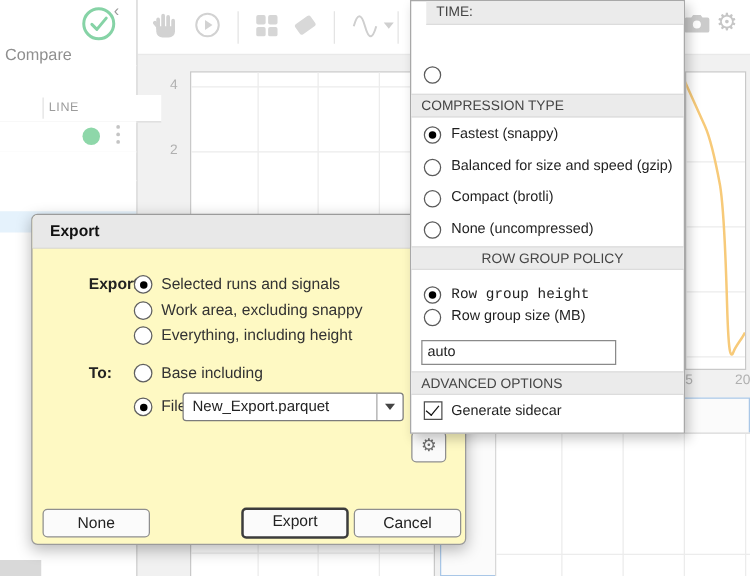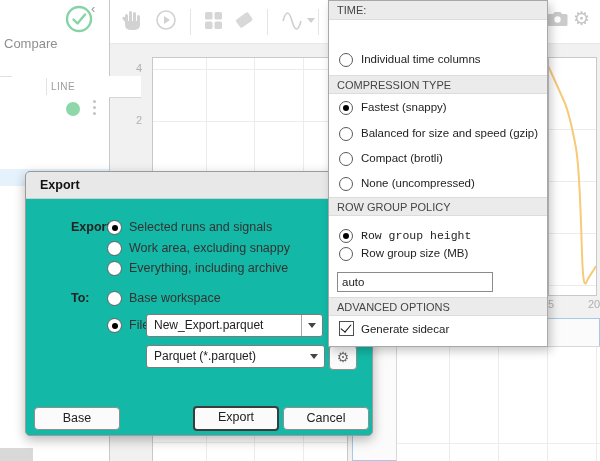--- a/index.html
+++ b/index.html
@@ -6,21 +6,21 @@
   #screen{position:relative;width:600px;height:461px;background:#f0f0f0;overflow:hidden;
           font-family:"Liberation Sans","DejaVu Sans",sans-serif;-webkit-font-smoothing:antialiased;}
   .abs{position:absolute;}
 
   
   .sidebar{left:0;top:0;width:109px;height:461px;background:#fff;border-right:1px solid #c9c9c9;}
   .sb-header{left:0;top:0;width:109px;height:52px;border-bottom:1px solid #e8e8e8;background:#fff;}
   .compare-label{left:4px;top:36px;font-size:13px;color:#8f8f8f;}
   .collapse-chevron{left:91px;top:1px;font-size:13px;color:#9a9a9a;cursor:pointer;}
   .sb-blank{left:0;top:52px;width:109px;height:24px;border-bottom:1px solid #e0e0e0;background:#fff;}
-  .sb-colhead{left:12px;top:76px;width:109px;height:21px;border-bottom:1px solid #d6d6d6;background:#fff;padding-left:20px;}
+  .sb-colhead{left:0;top:76px;width:109px;height:21px;border-bottom:1px solid #d6d6d6;background:#fff;padding-left:20px;}
   .sb-colhead .divider{position:absolute;left:34px;top:2px;bottom:2px;width:1px;background:#e2e2e2;}
   .line-header{position:absolute;left:39px;top:5px;font-size:10px;color:#9c9c9c;letter-spacing:.5px;}
   .sb-row{left:0;width:109px;height:24px;border-bottom:1px solid #ededed;background:#fff;}
   .green-dot{position:absolute;left:66px;top:5px;width:14px;height:14px;border-radius:50%;background:#8ed7a9;}
   .kebab{position:absolute;left:93px;top:3px;width:3px;height:3px;border-radius:50%;background:#c4c4c4;
          box-shadow:0 6px 0 #c4c4c4,0 12px 0 #c4c4c4;}
   .sb-selected{left:0;top:169px;width:109px;height:17px;background:#e5f2fc;}
   .sb-bottom-block{left:0;top:448px;width:33px;height:13px;background:#d9d9d9;}
 
   
@@ -32,21 +32,21 @@
 
   
   .plot-container{background:#f1f1f1;}
   .plot-box{position:absolute;background:#fff;border:1px solid #c9c9c9;}
   .gl-h{position:absolute;left:0;right:0;height:1px;background:#ececec;}
   .gl-v{position:absolute;top:0;bottom:0;width:1px;background:#ececec;}
   .tick{position:absolute;font-size:11px;color:#b0b0b0;}
   .sel-container{background:#fbfbfb;border:1px solid #a9c7e7;}
 
   
-  .dialog{left:25px;top:171px;width:346px;height:263px;background:#14b8a6;border:1px solid #9b9b9b;
+  .dialog{left:25px;top:171px;width:346px;height:263px;background:#fef9c3;border:1px solid #9b9b9b;
           border-radius:5px;box-shadow:0 4px 12px rgba(0,0,0,.28);z-index:10;}
   .dlg-title{position:absolute;left:0;top:0;right:0;height:26px;background:#e8e8e8;border-bottom:1px solid #cfcfcf;
              border-radius:4px 4px 0 0;}
   .dlg-title span{position:absolute;left:14px;top:6px;font-size:12.5px;font-weight:bold;color:#111;}
   .dlg-label{position:absolute;left:45px;font-size:12.5px;font-weight:bold;color:#222;}
   .dlg-row{position:absolute;left:81px;height:20px;}
   .radio{position:absolute;left:0;top:2px;width:13px;height:13px;border:1px solid #5f5f5f;border-radius:50%;background:#fff;}
   .radio.sel::after{content:"";position:absolute;left:3.5px;top:3.5px;width:6px;height:6px;border-radius:50%;background:#000;}
   .radio-label{position:absolute;left:22px;top:2px;font-size:12.5px;color:#333;white-space:nowrap;}
   .combo{position:absolute;background:#fff;border:1px solid #7c7c7c;border-radius:3px;font-size:12px;color:#222;}
@@ -213,79 +213,74 @@
     <div class="dlg-row" style="top:46px;">
       <span class="radio sel"></span>
       <span class="radio-label">Selected runs and signals</span>
     </div>
     <div class="dlg-row" style="top:67px;">
       <span class="radio"></span>
       <span class="radio-label">Work area, excluding snappy</span>
     </div>
     <div class="dlg-row" style="top:87px;">
       <span class="radio"></span>
-      <span class="radio-label">Everything, including archive</span>
+      <span class="radio-label">Everything, including height</span>
     </div>
 
     <div class="dlg-label" style="top:119px;">To:</div>
     <div class="dlg-row" style="top:117px;">
       <span class="radio"></span>
-      <span class="radio-label">Base workspace</span>
+      <span class="radio-label">Base including</span>
     </div>
     <div class="dlg-row" style="top:144px;">
       <span class="radio sel"></span>
       <span class="radio-label">File</span>
     </div>
 
     <div class="combo" style="left:120px;top:142px;width:175px;height:21px;">
       <span class="txt">New_Export.parquet</span>
       <span class="arrow-seg">
           <span class="caret"></span>
         </span>
     </div>
 
-    <div class="combo" style="left:120px;top:173px;width:177px;height:21px;">
-      <span class="txt">Parquet (*.parquet)</span>
-      <span class="caret" style="top:8px;"></span>
-    </div>
     <div class="gear-btn">
       <span>⚙</span>
     </div>
 
-    <div class="btn" style="left:8px;top:235px;width:84px;">Base</div>
+    <div class="btn" style="left:8px;top:235px;width:84px;">None</div>
     <div class="btn default" style="left:167px;top:234px;width:82px;">Export</div>
     <div class="btn" style="left:257px;top:235px;width:84px;">Cancel</div>
   </div>
 
   <div class="abs panel">
-    <div class="sec-header" style="top:0;border-top:none;">TIME:</div>
+    <div class="sec-header" style="top:0;border-top:none;margin-left:12px;">TIME:</div>
     <div class="p-row" style="top:48px;">
       <span class="p-radio"></span>
-      <span class="p-label">Individual time columns</span>
     </div>
 
     <div class="sec-header" style="top:74px;">COMPRESSION TYPE</div>
     <div class="p-row" style="top:96px;text-align:right;">
       <span class="p-radio sel"></span>
       <span class="p-label">Fastest (snappy)</span>
     </div>
     <div class="p-row" style="top:122px;">
       <span class="p-radio"></span>
       <span class="p-label">Balanced for size and speed (gzip)</span>
     </div>
     <div class="p-row" style="top:147px;">
       <span class="p-radio"></span>
       <span class="p-label">Compact (brotli)</span>
     </div>
     <div class="p-row" style="top:172px;">
       <span class="p-radio"></span>
       <span class="p-label">None (uncompressed)</span>
     </div>
 
-    <div class="sec-header" style="top:196px;">ROW GROUP POLICY</div>
+    <div class="sec-header" style="top:196px;text-align:center;">ROW GROUP POLICY</div>
     <div class="p-row" style="top:224px;font-family:Liberation Mono, monospace;">
       <span class="p-radio sel"></span>
       <span class="p-label">Row group height</span>
     </div>
     <div class="p-row" style="top:242px;">
       <span class="p-radio"></span>
       <span class="p-label">Row group size (MB)</span>
     </div>
     <input class="p-input" value="auto" style="">
 

